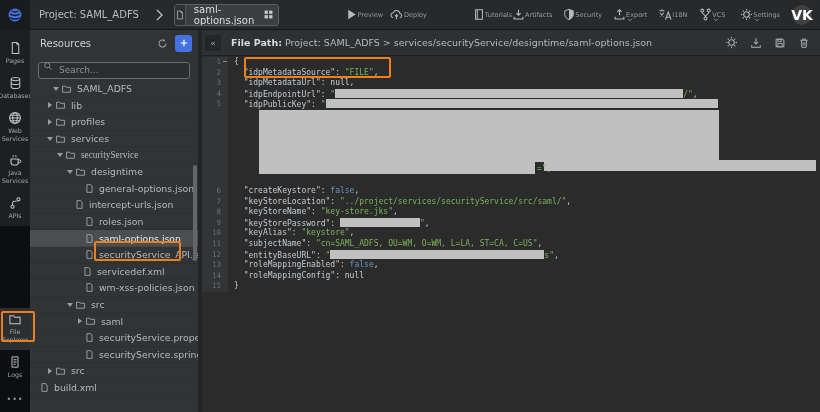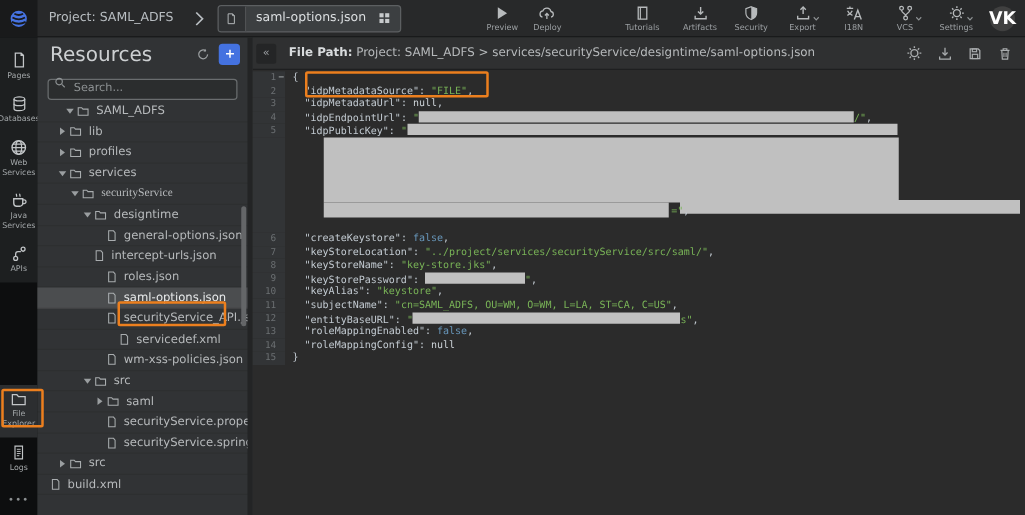--- a/index.html
+++ b/index.html
@@ -13,21 +13,21 @@
   .logo-box { width:30px; height:30px; background:#191a1b; display:flex;
     align-items:center; justify-content:center; flex:0 0 30px; }
   .project-label { margin-left:9px; font-size:10px; color:#b9bec2; white-space:nowrap; }
   .tb-chev { margin-left:16px; color:#b9bec2; display:flex; align-items:center; }
   .tab { margin-left:10px; height:22px; display:flex; align-items:stretch;
     border:1px solid #5c5f61; border-radius:3px; overflow:hidden; background:#3c3f41; }
   .tab-docbox { width:22px; display:flex; align-items:center; justify-content:center;
     background:#2f3133; border-right:1px solid #505254; color:#b4b8ba; }
   .tab-label { display:flex; align-items:center; padding:0 8px; font-size:10px; color:#dcdfe1; }
   .tab-grid { display:flex; align-items:center; padding:0 7px 0 1px; color:#c7cacc; }
-  .tbtn { display:flex; flex-direction:column; align-items:center; justify-content:center;
+  .tbtn { display:flex; flex-direction:row; align-items:center; 
     color:#b7babc; cursor:default; min-width:30px; }
   .tbtn .lbl { font-size:6.5px; color:#9b9fa2; margin-top:1px; white-space:nowrap; }
   .tbtn .ic { position:relative; height:14px; display:flex; align-items:center; }
   .dd-chev { position:absolute; right:-7px; bottom:0; color:#8e9294; }
   .avatar { width:20px; height:20px; border-radius:50%; background:#404040; color:#fff;
     font-size:14px; font-weight:bold; display:flex; align-items:center; justify-content:center;
     margin:0 8px 0 12px; }
 
   
   .main { position:absolute; top:30px; left:0; width:820px; height:382px; display:flex; }
@@ -39,21 +39,21 @@
     color:#c2c5c7; }
   .rail-item .lbl { font-size:6.3px; color:#a2a6a8; text-align:center; line-height:1.25; margin-top:2px; }
   .rail-bottom { position:absolute; left:0; top:278px; width:30px; }
   .rail-item.active { background:#2c2e30; }
   .rail-dots { color:#8c9092; text-align:center; font-size:8px; letter-spacing:1px; margin-top:10px; }
 
   
   .resources { width:172px; flex:0 0 172px; background:#313335; position:relative;
     border-right:4px solid #232425; }
   .res-header { height:26px; display:flex; align-items:center; padding:0 6px 0 10px; }
-  .res-title { font-size:16px; color:#cdd0d2; flex:1; }
+  .res-title { font-size:10px; color:#cdd0d2; flex:1; }
   .res-refresh { color:#9da1a3; display:flex; align-items:center; margin-right:7px; }
   .res-add { width:17px; height:17px; background:#4472e0; border-radius:3px; color:#fff;
     display:flex; align-items:center; justify-content:center; }
   .search-wrap { margin:2px 8px 6px 8px; height:17px; position:relative; }
   .search-wrap input { width:100%; height:100%; background:#2b2d2e; border:1px solid #6a6d6f;
     border-radius:3px; color:#c5c8ca; font-size:9px; padding:0 4px 0 20px;
     font-family:"DejaVu Sans", sans-serif; outline:none; }
   .search-wrap input::placeholder { color:#8d9193; }
   .search-ic { position:absolute; left:5px; top:3px; color:#8d9193; }
   .tree { position:relative; }
@@ -454,21 +454,21 @@
           </div>
           <div class="tree-row" style="padding-left: 45px;">
             <span class="tw"></span>
             <span class="titem-ic">
               <svg width="9" height="11" viewBox="0 0 14 14">
                 <path d="M3 1 H9 L11 3.4 V13 H3 Z" stroke="currentColor" stroke-width="1.3" fill="none"></path>
               </svg>
             </span>
             <span class="titem-lbl">securityService_API.json</span>
           </div>
-          <div class="tree-row" style="padding-left: 55px;">
+          <div class="tree-row" style="padding-left: 43px;">
             <span class="tw"></span>
             <span class="titem-ic">
               <svg width="9" height="11" viewBox="0 0 14 14">
                 <path d="M3 1 H9 L11 3.4 V13 H3 Z" stroke="currentColor" stroke-width="1.3" fill="none"></path>
               </svg>
             </span>
             <span class="titem-lbl">servicedef.xml</span>
           </div>
           <div class="tree-row" style="padding-left: 45px;">
             <span class="tw"></span>

